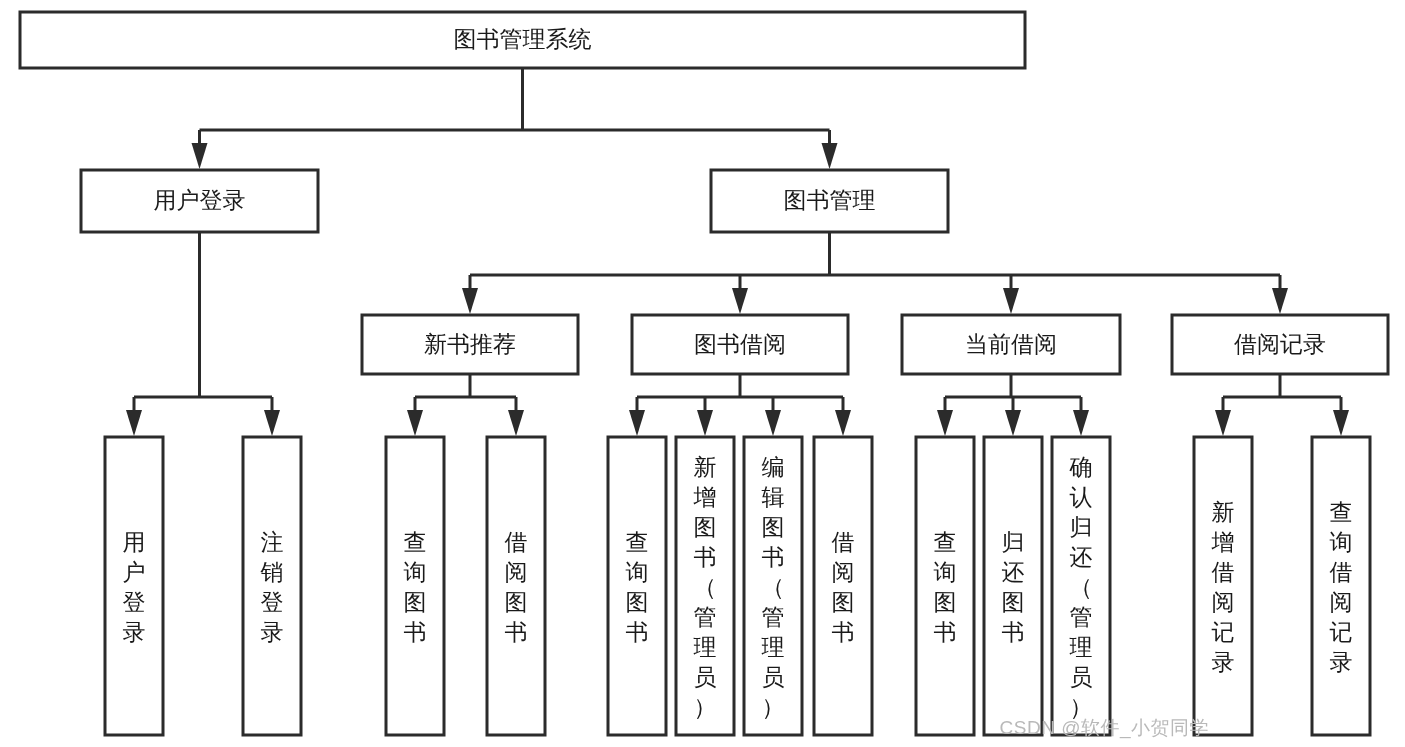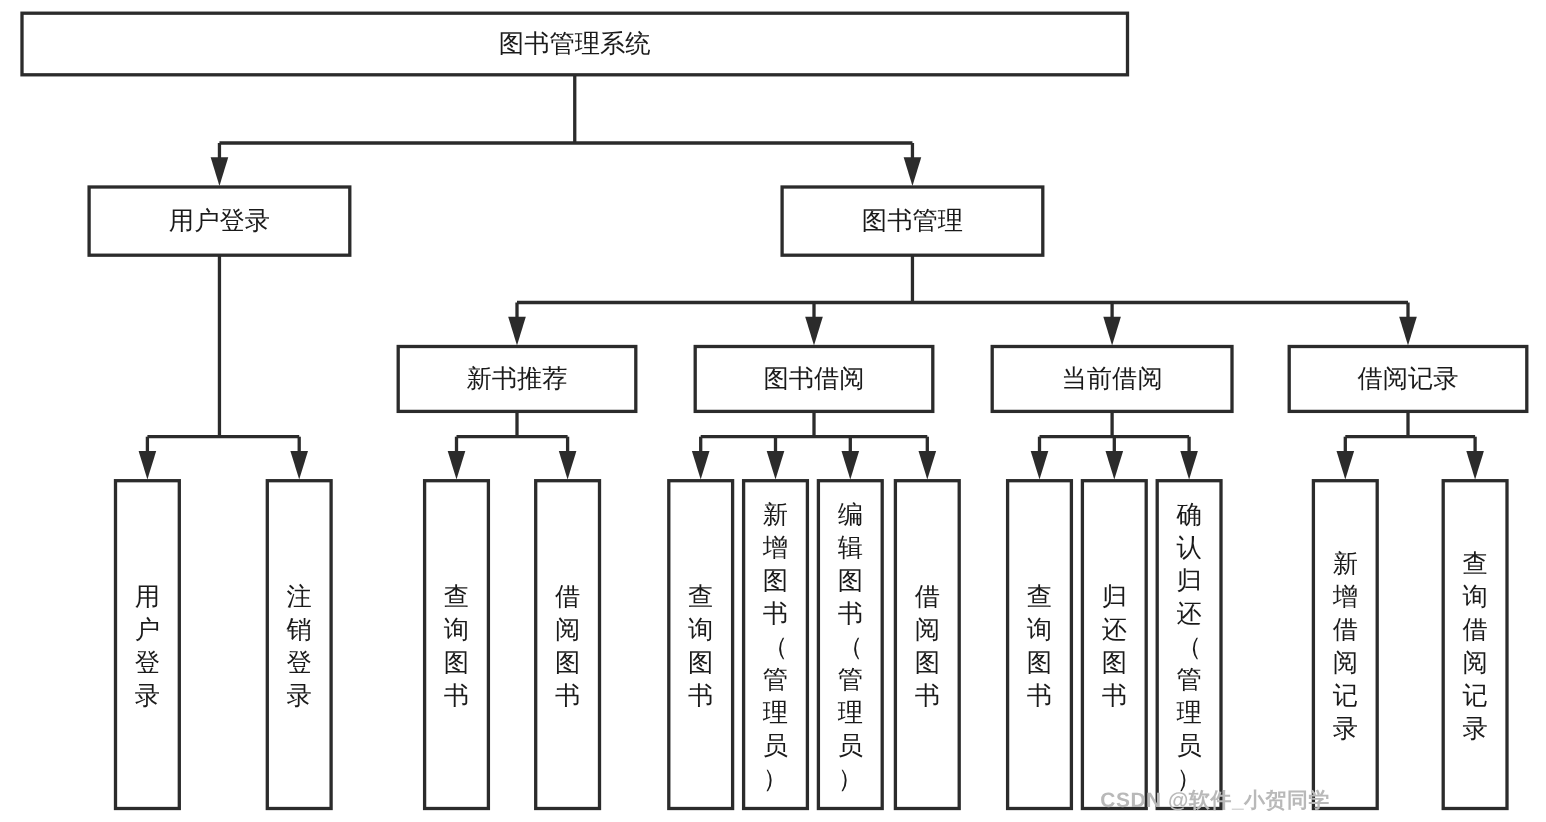--- a/index.html
+++ b/index.html
@@ -56,21 +56,20 @@
   .watermark {
     position: absolute;
     right: 8px;
     bottom: 6px;
     font-family: "Liberation Sans", "DejaVu Sans", sans-serif;
     font-size: 19px;
     color: #b9b9b9;
     white-space: nowrap;
     letter-spacing: 0.5px;
     user-select: none;
-    font-weight: bold;
   }
 </style>
 </head>
 <body>
 
 <div id="diagram-root">
   <svg id="flow-svg" viewBox="0 0 1405 747">
     <g id="connectors-layer">
         <path d="M 522.5 68 L 522.5 130" class="connector"></path>
         <path d="M 199.5 130 L 829.5 130" class="connector"></path>

